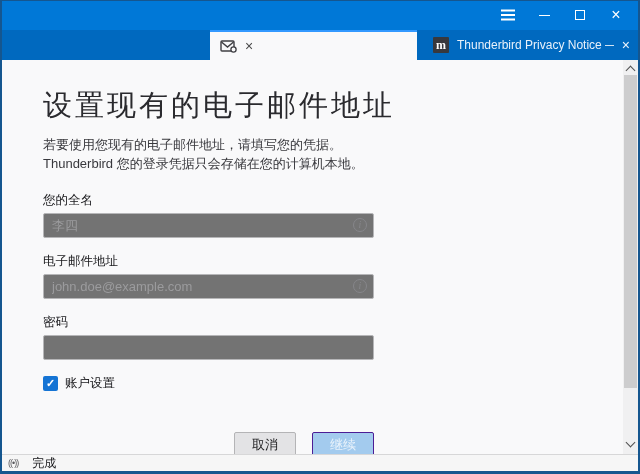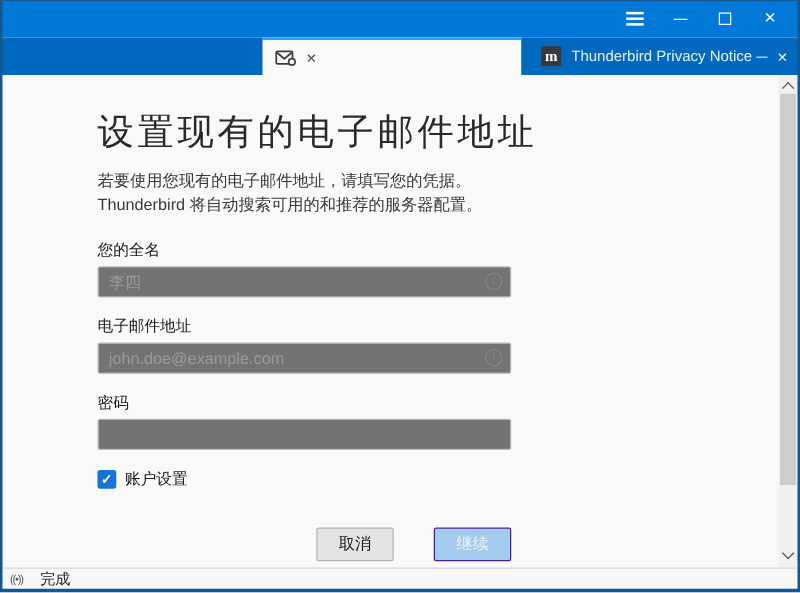--- a/index.html
+++ b/index.html
@@ -46,21 +46,21 @@
   .m-icon {
     width:16px; height:16px; background:#38383d; color:#fff; border-radius:1px;
     font-family:"Liberation Serif", serif; font-weight:bold; font-size:12px;
     display:flex; align-items:center; justify-content:center; flex:0 0 auto;
   }
   .tab-inactive .tab-label { flex:1; font-size:12px; color:#e8f1fa; white-space:nowrap; overflow:hidden; }
   .tab-inactive .tab-close { color:#eef5fc; }
   
   .content {
     position:absolute; left:2px; top:60px; right:2px; bottom:20px;
-    background:#f9f9fa; padding:26px 0 0 76px; overflow:hidden;
+    background:#f9f9fa; padding:26px 0 0 41px; overflow:hidden;
   }
   h1.setup-title { font-size:29px; font-weight:300; letter-spacing:3px; color:#2a2a2e; }
   .setup-subtitle { margin-top:10px; font-size:13px; line-height:1.45; color:#38383d; }
   .setup-form { width:331px; margin-top:18px; }
   .field-group { margin-bottom:15px; }
   .field-label { display:block; font-size:12.5px; color:#18181b; margin-bottom:4px; }
   .input-wrap { position:relative; }
   input.text-input {
     width:100%; height:25px; border:1px solid #b6b6b8; border-radius:2px;
     padding:0 26px 0 8px; font-size:13px; background:#737373; color:#2a2a2e;
@@ -73,21 +73,21 @@
     font-size:10px; font-style:italic; font-family:"Liberation Serif", serif;
     display:flex; align-items:center; justify-content:center;
   }
   .checkbox-row { display:flex; align-items:center; gap:7px; margin-top:14px; }
   .checkbox {
     width:15px; height:15px; background:#1574d4; border-radius:2px;
     color:#fff; font-size:11px; font-weight:bold;
     display:flex; align-items:center; justify-content:center;
   }
   .checkbox-label { font-size:12.5px; color:#18181b; }
-  .button-row { display:flex; justify-content:flex-end; gap:32px; margin-top:30px; }
+  .button-row { display:flex; justify-content:flex-end; gap:16px; margin-top:40px; }
   .btn {
     height:27px; padding:0 17px; font-size:13px; border-radius:2px;
     font-family:"Liberation Sans", sans-serif; cursor:default;
   }
   .btn-cancel { background:#e3e3e5; border:1px solid #b4b4b6; color:#1b1b1d; }
   .btn-continue { background:#a3cbee; border:1px solid #4c1d95; color:#eaf3fb; }
   .footer-note { position:absolute; left:43px; top:383px; font-size:11px; color:#4f4f53; }
   
   .scrollbar {
     position:absolute; right:2px; top:60px; width:15px; height:395px;
@@ -145,21 +145,21 @@
 <div class="tab-inactive">
   <span class="m-icon">m</span>
   <span class="tab-label">Thunderbird Privacy Notice — M</span>
   <span class="tab-close">×</span>
 </div>
 
 <div class="content">
   <h1 class="setup-title">设置现有的电子邮件地址</h1>
   <div class="setup-subtitle">
     <div>若要使用您现有的电子邮件地址，请填写您的凭据。</div>
-    <div>Thunderbird 将自动搜索可用的和推荐的服务器配置。</div>
+    <div>Thunderbird 您的登录凭据只会存储在您的计算机本地。</div>
   </div>
 
   <div class="setup-form">
     <div class="field-group">
       <label class="field-label">您的全名</label>
       <div class="input-wrap">
         <input class="text-input" type="text" placeholder="李四" style="">
         <span class="info-icon">i</span>
       </div>
     </div>

